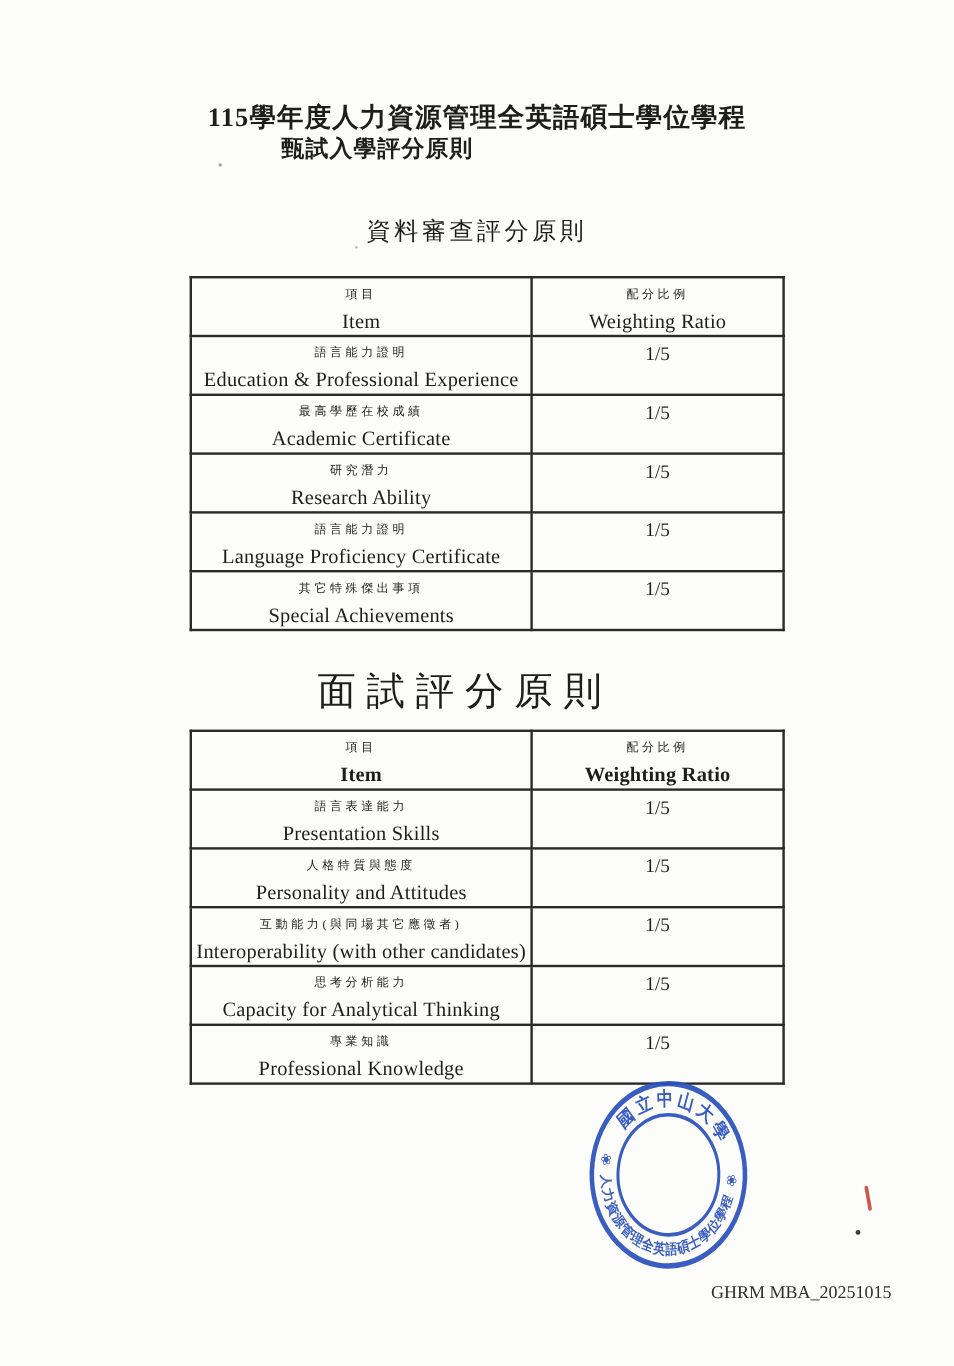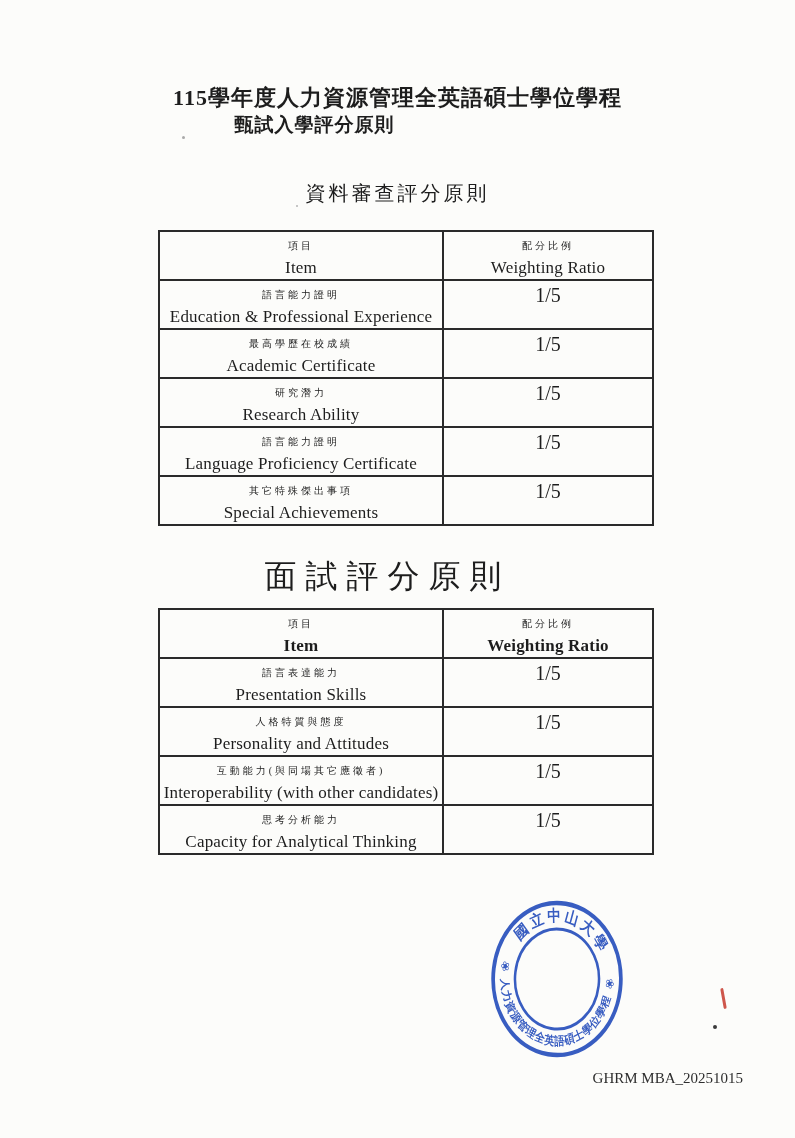--- a/index.html
+++ b/index.html
@@ -24,21 +24,21 @@
   .t1{top:230px;left:158px;}
   .t2{top:608px;left:158px;}
   .doc-table td{border:2px solid #2a2a2a;padding:0;vertical-align:top;text-align:center;}
   .doc-table .col-item{width:282px;}
   .doc-table .col-ratio{width:208px;}
   .t1 tr{height:47px;}
   .t1 tr.hrow{height:45px;}
   .t2 tr{height:48px;}
   .zh{font-size:10px;letter-spacing:3px;line-height:21px;padding-top:3px;}
   .en{font-size:17px;line-height:23px;letter-spacing:0.2px;}
-  .ratio{font-size:20px;line-height:21px;padding-top:4px;}
+  .ratio{font-size:16px;line-height:21px;padding-top:4px;}
   .t2 .hdr-en{font-weight:bold;}
   
   .footer{top:1057px;left:0;width:743px;text-align:right;
     font-size:15px;line-height:19px;color:#2e2e2e;margin-top:12px;}
   
   .stamp{top:874px;left:452px;width:210px;height:210px;}
   
   .red-mark{top:988px;left:722px;width:3px;height:21px;background:#c5382c;
     transform:rotate(-10deg);border-radius:2px;opacity:.85;}
   .ink-dot{top:1025px;left:713px;width:4px;height:4px;border-radius:50%;background:#3a3a3a;}
@@ -151,20 +151,29 @@
       <div class="en">Interoperability (with other candidates)</div>
     </td>
     <td>
           <div class="ratio">1/5</div>
         </td>
   </tr>
   <tr>
     <td>
       <div class="zh">思考分析能力</div>
       <div class="en">Capacity for Analytical Thinking</div>
+    </td>
+    <td>
+          <div class="ratio">1/5</div>
+        </td>
+  </tr>
+  <tr>
+    <td>
+      <div class="zh">專業知識</div>
+      <div class="en">Professional Knowledge</div>
     </td>
     <td>
           <div class="ratio">1/5</div>
         </td>
   </tr>
 </tbody>
   </table>
 
 <svg class="abs stamp" viewBox="0 0 210 210" xmlns="http://www.w3.org/2000/svg">
   <defs>

